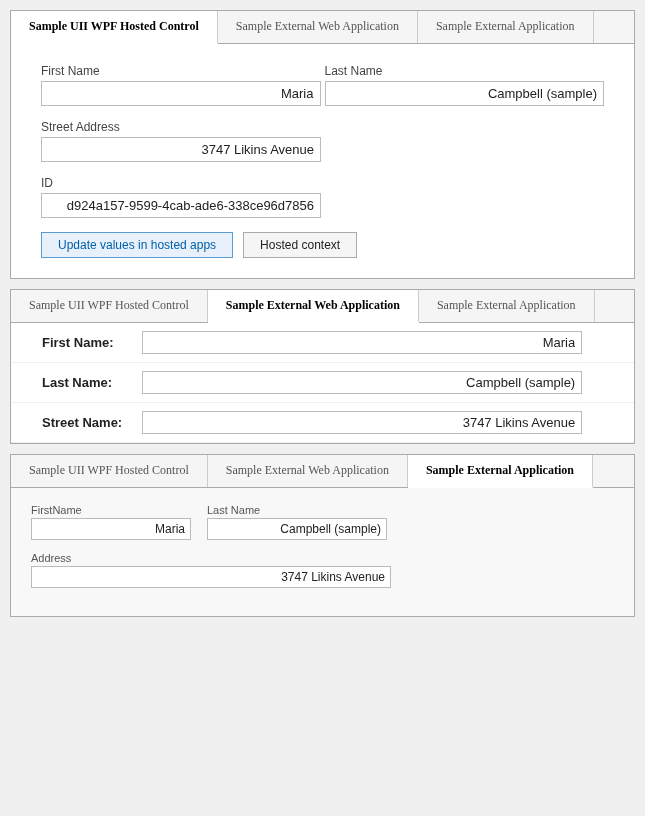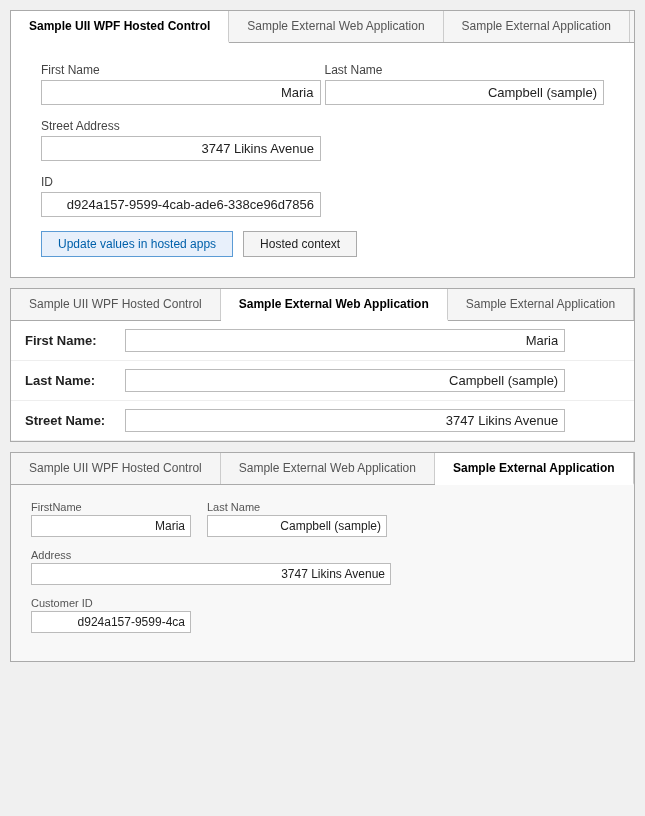--- a/index.html
+++ b/index.html
@@ -17,20 +17,21 @@
       border: 1px solid #aaa;
       margin: 10px;
       overflow: hidden;
     }
 
     
     .tab-bar {
       display: flex;
       border-bottom: 1px solid #aaa;
       background: #f5f5f5;
+      font-family: Liberation Serif, serif;
     }
 
     .tab {
       padding: 8px 18px;
       font-size: 12px;
       cursor: pointer;
       border-right: 1px solid #ccc;
       color: #555;
       white-space: nowrap;
       user-select: none;
@@ -120,21 +121,21 @@
     .data-table td {
       padding: 8px 10px;
       font-size: 13px;
       vertical-align: middle;
     }
 
     .data-table td:first-child {
       font-weight: bold;
       white-space: nowrap;
       width: 120px;
-      padding-left: 14px;
+      padding-left: 31px;
     }
 
     .data-table td:last-child {
       width: 100%;
     }
 
     .data-table input[type="text"] {
       border: 1px solid #bbb;
       padding: 3px 6px;
       font-size: 13px;
@@ -259,20 +260,14 @@
         <label>Last Name</label>
         <input type="text" style="width: 180px;" value="Campbell (sample)">
       </div>
     </div>
     <div class="panel3-form-row">
       <div class="panel3-group">
         <label>Address</label>
         <input type="text" style="width: 360px;" value="3747 Likins Avenue">
       </div>
     </div>
-    <div class="panel3-form-row">
-      <div class="panel3-group">
-        <label>Customer ID</label>
-        <input type="text" style="width: 160px;" value="d924a157-9599-4ca">
-      </div>
-    </div>
   </div>
 </div>
 
 </body></html>

